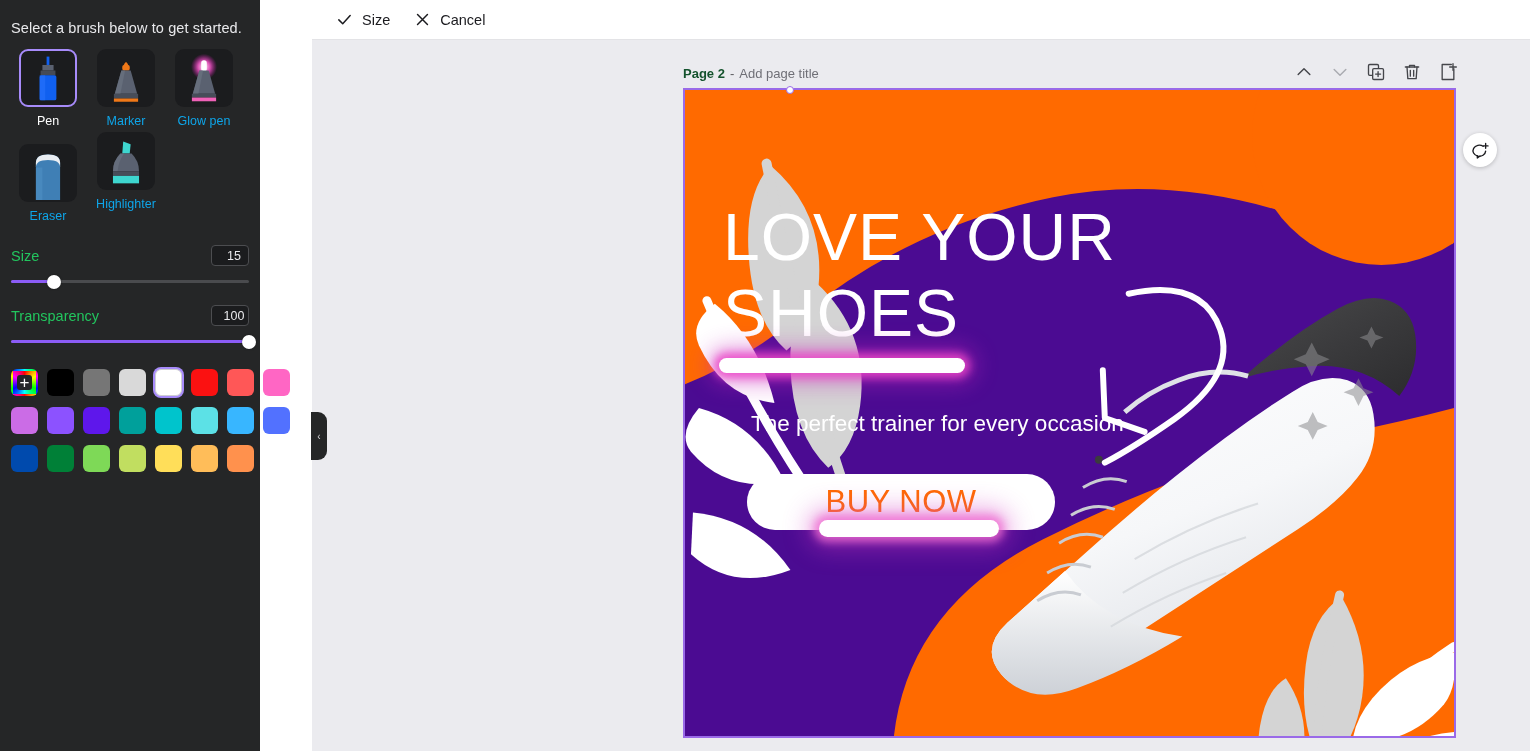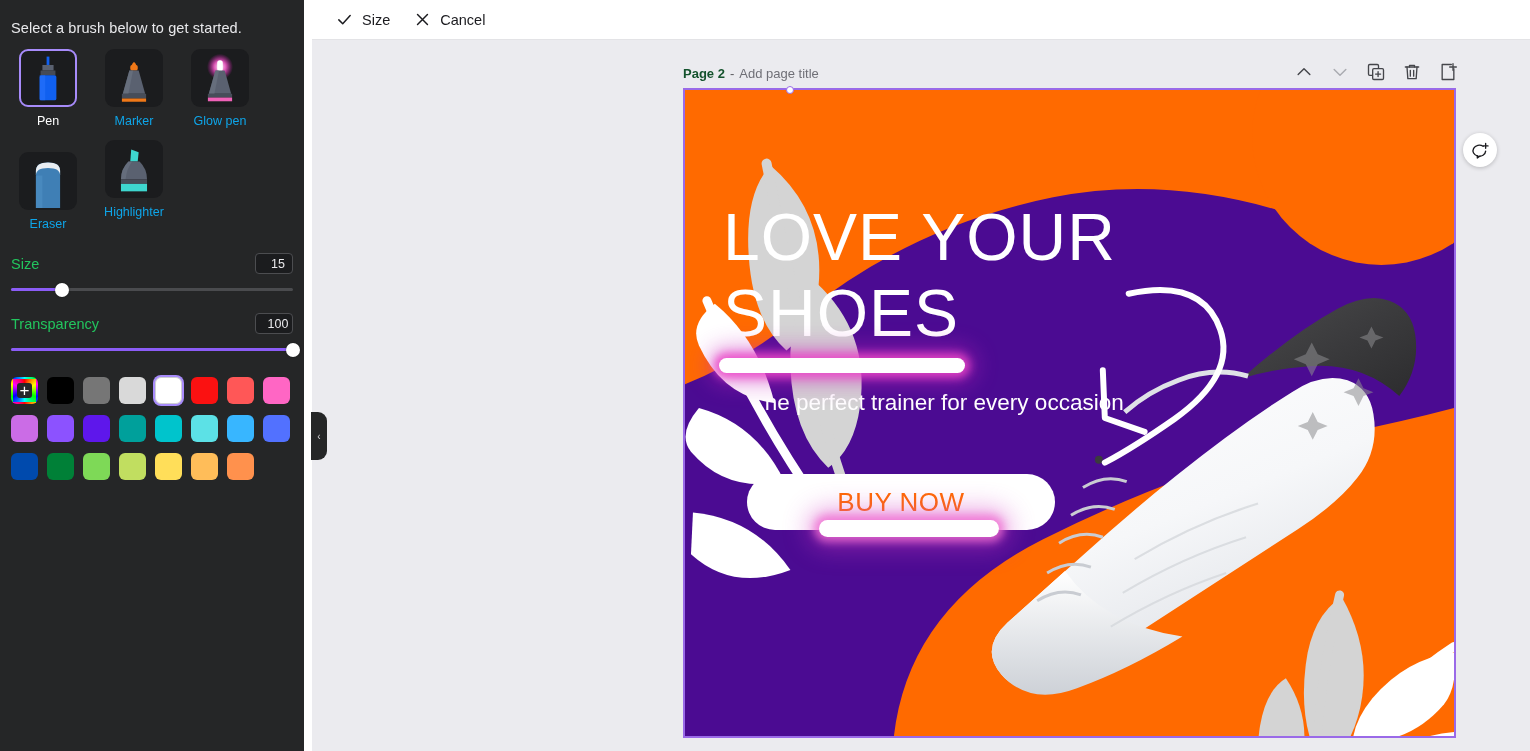--- a/index.html
+++ b/index.html
@@ -7,31 +7,31 @@
     width: 1530px; height: 751px;
     overflow: hidden;
     font-family: "Liberation Sans", sans-serif;
     background: #ffffff;
   }
   #app { position: relative; width: 1530px; height: 751px; }
 
   
   .brush-panel {
     position: absolute; left: 0; top: 0;
-    width: 304px; height: 751px;
+    width: 260px; height: 751px;
     background: #252627;
     color: #e8e8ea;
     padding: 0 11px;
     z-index: 30;
   }
   .panel-hint {
     font-size: 14.5px; color: #e9e9ec;
     padding: 20px 0 13px 0; letter-spacing: .1px;
   }
-  .brush-grid { display: flex; flex-wrap: wrap; gap: 12px; }
+  .brush-grid { display: flex; flex-wrap: wrap; gap: 4px; }
   .brush-cell {
     width: 74px; margin-right: 0;
     display: flex; flex-direction: column; align-items: center;
     cursor: pointer;
   }
   .brush-tile {
     width: 58px; height: 58px; border-radius: 9px;
     background: #1b1c1e; position: relative; overflow: hidden;
     border: 2px solid transparent;
   }
@@ -154,30 +154,30 @@
   .design { position: absolute; inset: 0; overflow: hidden; background: #4b0b92; }
   .design svg { position: absolute; inset: 0; width: 100%; height: 100%; display: block; }
 
   .hl-title {
     position: absolute; left: 38px; top: 109px;
     color: #ffffff; font-size: 66px; line-height: 76px;
     font-family: "Liberation Sans", sans-serif; letter-spacing: 1px;
     white-space: pre-line; z-index: 5;
   }
   .hl-sub {
-    position: absolute; left: 66px; top: 300px;
+    position: absolute; left: 66px; top: 321px;
     color: #ffffff; font-size: 22.5px; z-index: 5;
   }
   .cta-pill {
     position: absolute; left: 62px; top: 384px;
     width: 308px; height: 56px; border-radius: 28px;
     background: #ffffff; display: flex; align-items: center; justify-content: center;
     z-index: 6;
   }
-  .cta-pill span { color: #ff6a00; font-size: 26px; letter-spacing: .5px; text-align: center; }
+  .cta-pill span { color: #ff6a00; font-size: 31px; letter-spacing: .5px; text-align: center; }
 
   
   .glow-stroke {
     position: absolute; border-radius: 20px; background: #ffffff;
     z-index: 7;
   }
   .glow-stroke.g1 {
     left: 34px; top: 268px; width: 246px; height: 15px;
     box-shadow: 0 0 9px 5px rgba(236,72,200,.85), 0 0 22px 11px rgba(200,40,190,.45);
   }

